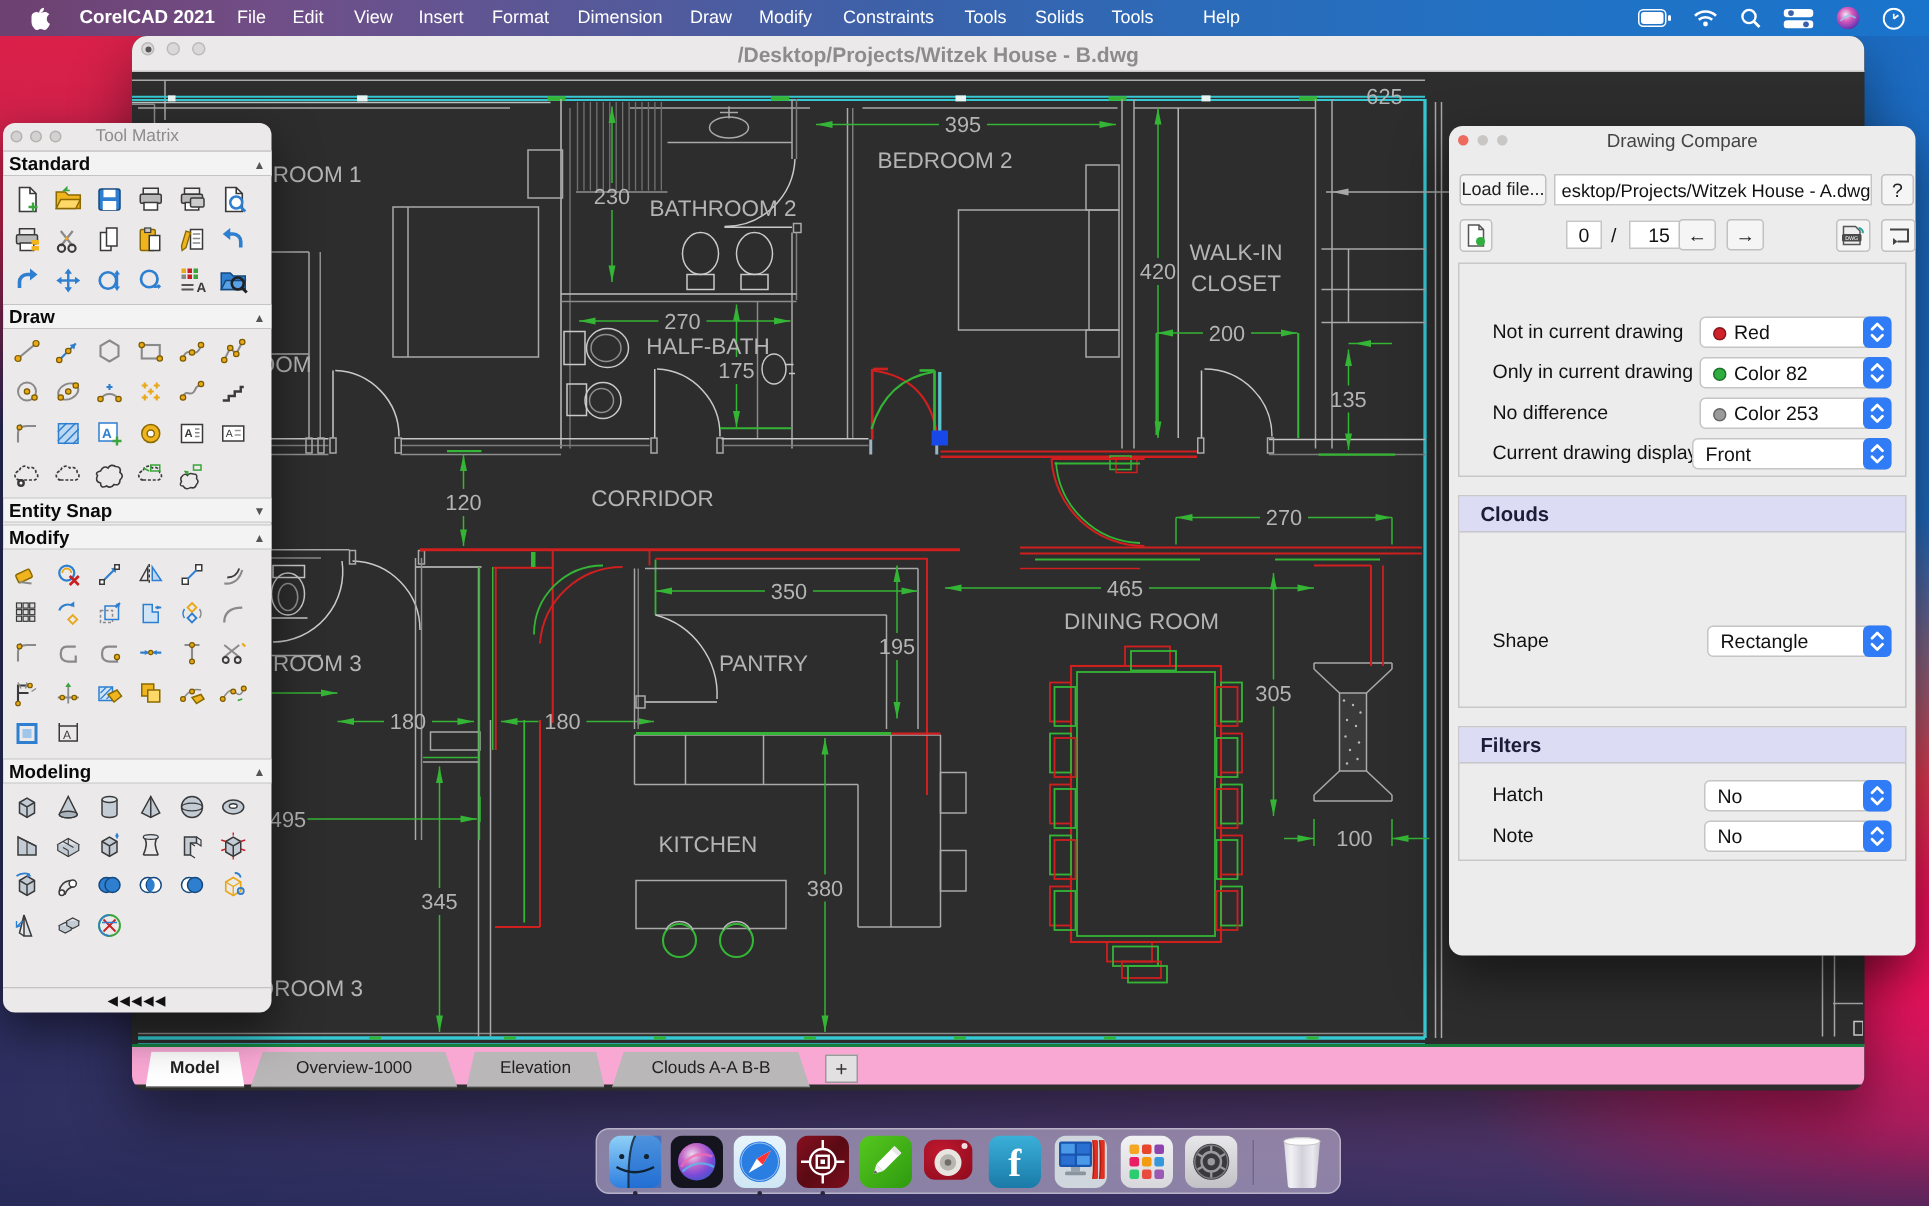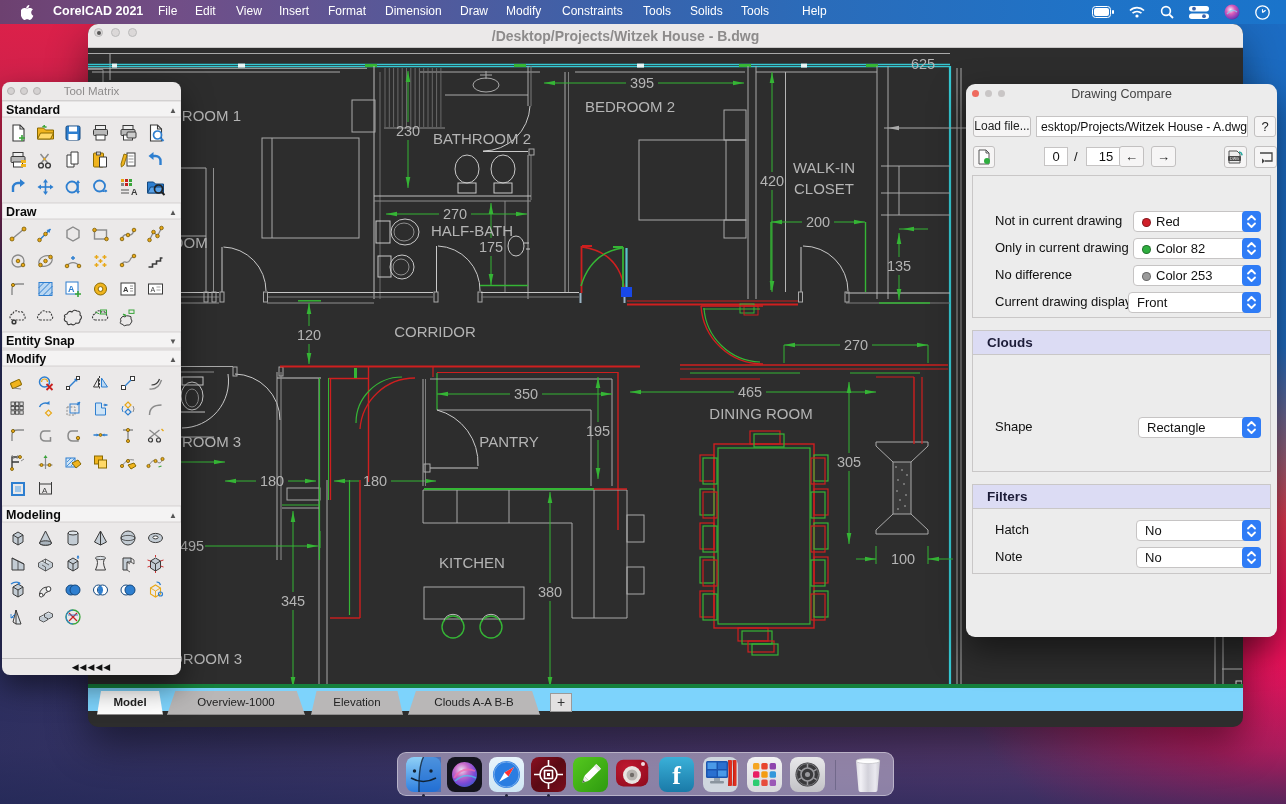--- a/index.html
+++ b/index.html
@@ -17,21 +17,21 @@
 .menubar span.mi{font-size:12px}
 .mright{position:absolute;right:16px;top:0;height:24px;display:flex;align-items:center;gap:15px}
 .window{position:absolute;left:88px;top:24px;width:1155px;height:703px;border-radius:10px;
  background:#2d2d2d;box-shadow:0 18px 40px rgba(0,0,0,0.45);z-index:5;overflow:hidden}
 .titlebar{position:absolute;left:0;top:0;width:100%;height:24px;background:#ebe9e9;
  border-bottom:1px solid #c9c7c7}
 .titlebar .t{position:absolute;left:-80px;right:0;top:4px;text-align:center;color:#8d8b8b;
  font-size:14px;font-weight:bold}
 .tl{position:absolute;top:3.5px;width:9px;height:9px;border-radius:50%;background:#dbd8d8;border:0.5px solid #bbb}
 .plan{position:absolute;left:0;top:24px}
-.tabbar{position:absolute;left:0;bottom:16px;width:100%;height:27px;background:#7dd3fc;border-top:4px solid #15803d}
+.tabbar{position:absolute;left:0;bottom:4px;width:100%;height:27px;background:#f9a8d4;border-top:2px solid #15803d}
 .tab{position:absolute;top:3px;height:24px;font-size:11.5px;color:#222;text-align:center;line-height:22px}
 .tabsh{position:absolute;inset:0;clip-path:polygon(6% 0,94% 0,100% 100%,0 100%);background:#b9b7b7;border-bottom:1px solid #8f8d8d}
 .tab span{position:relative}
 .plusbox{position:absolute;top:5px;width:22px;height:19px;background:#e2e0e0;border:1px solid #9a9a9a;
  text-align:center;line-height:17px;font-size:14px;color:#333}
 .palette{position:absolute;left:2px;top:82px;width:179px;height:593px;z-index:10;border-radius:8px;
  background:#ebe9e9;box-shadow:0 12px 30px rgba(0,0,0,0.5);font-family:"Liberation Sans",sans-serif}
 .pal-title{height:19px;text-align:center;color:#8d8b8b;font-size:11.5px;line-height:19px;border-bottom:1px solid #d2d0d0;position:relative}
 .pal-title .c{position:absolute;top:5px;width:8px;height:8px;border-radius:50%;background:#d4d1d1;border:0.5px solid #b5b2b2}
 .phead{height:16px;background:#f3f2f2;border-top:1px solid #bdbbbb;border-bottom:1px solid #d5d3d3;

